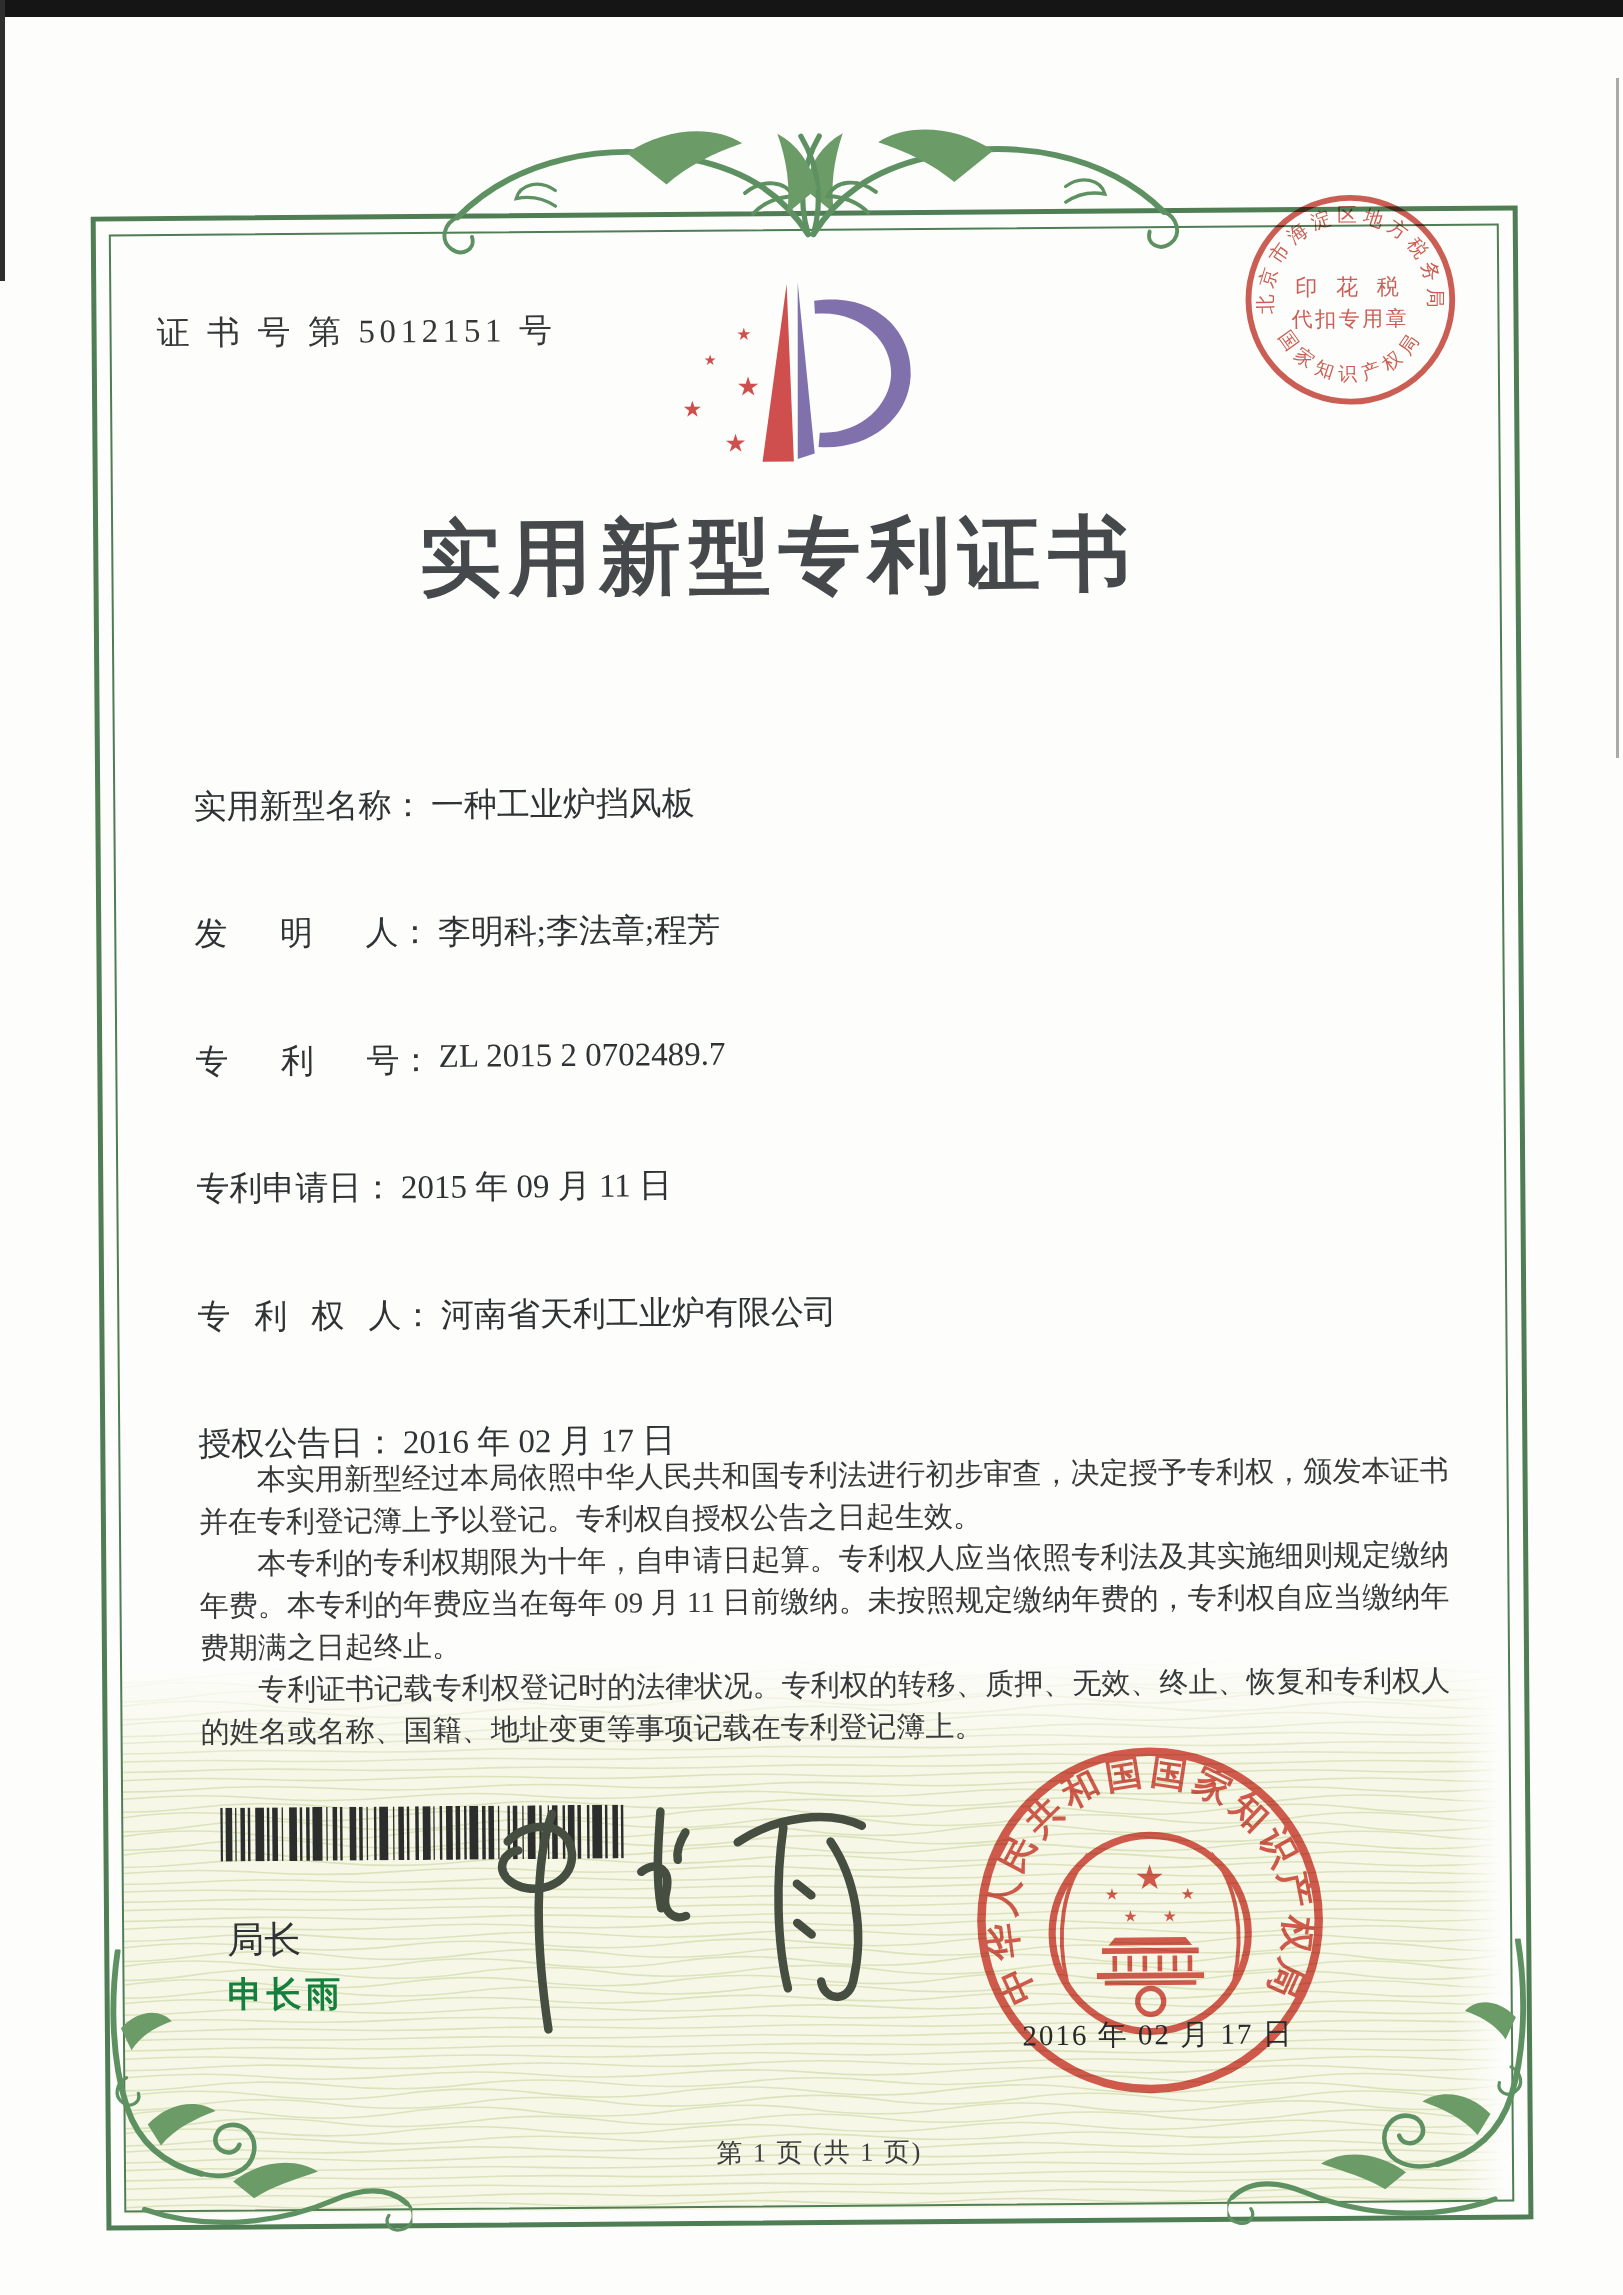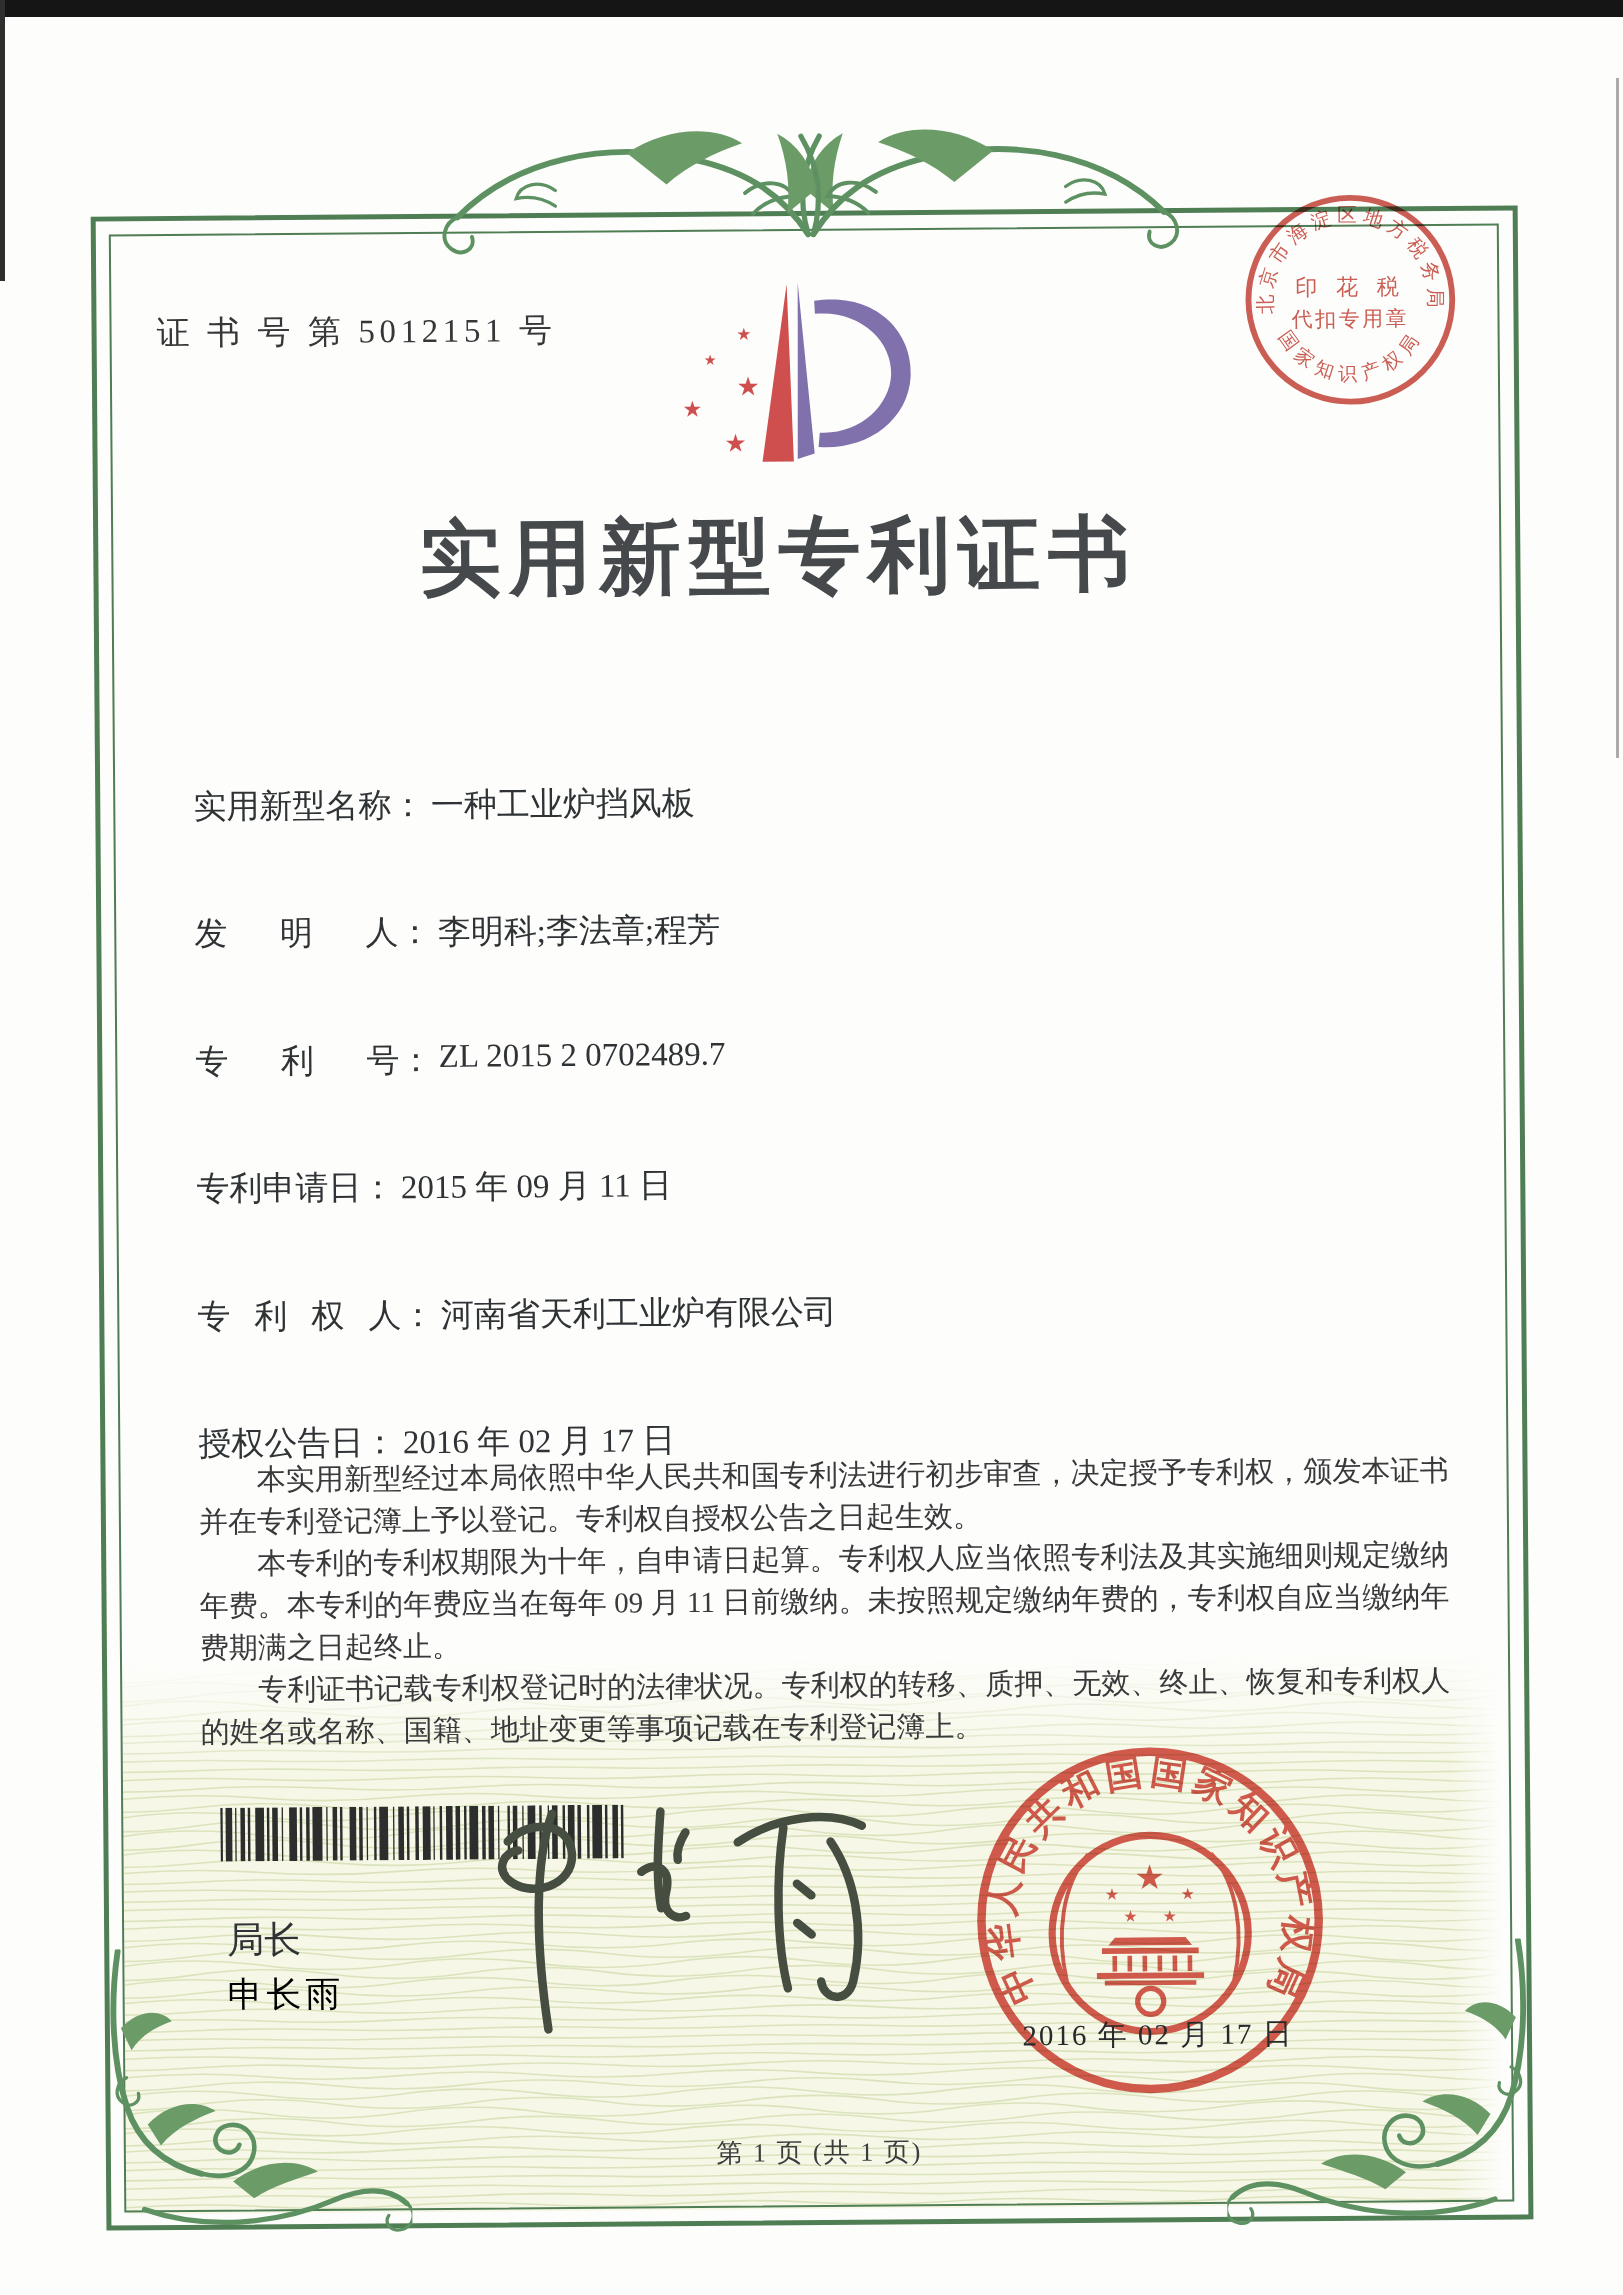--- a/index.html
+++ b/index.html
@@ -34,21 +34,21 @@
   .field{position:absolute;left:196px;font-size:33px;color:#2f3335;z-index:5;white-space:nowrap;}
   .flabel{display:inline-block;vertical-align:top;}
   .spread .flabel{width:204px;text-align:justify;text-align-last:justify;}
   .fcolon{display:inline-block;vertical-align:top;}
   .fvalue{display:inline-block;vertical-align:top;margin-left:6.5px;}
   .paragraphs{position:absolute;left:196px;top:1454px;width:1250px;z-index:5;
     font-size:29px;line-height:42px;color:#37393a;text-align:justify;}
   .paragraphs p{margin:0;text-indent:2em;}
   .barcode{position:absolute;left:215px;top:1803px;z-index:5;}
   .role-label{position:absolute;left:221px;top:1911px;font-size:37px;color:#2f3335;z-index:5;}
-  .signer-name{position:absolute;left:221px;top:1967px;font-size:35px;letter-spacing:3.9px;color:#000000;z-index:5;}
+  .signer-name{position:absolute;left:221px;top:1967px;font-size:35px;letter-spacing:3.9px;color:#15803d;z-index:5;font-weight:bold;}
   .signature{position:absolute;left:425px;top:1779px;z-index:6;}
   .seal{position:absolute;left:961px;top:1740px;z-index:6;mix-blend-mode:multiply;opacity:.95;}
   .seal-date{position:absolute;left:968px;top:2018px;width:366px;text-align:center;
     font-size:29px;letter-spacing:2px;color:#27292b;z-index:7;white-space:nowrap;}
   .tax-stamp{position:absolute;left:1246px;top:193px;z-index:6;mix-blend-mode:multiply;opacity:.92;}
   .logo{position:absolute;left:687px;top:277px;z-index:5;}
   .footer{position:absolute;left:0;top:2135px;width:1623px;text-align:center;
     font-size:26px;letter-spacing:2px;color:#3a3c3d;z-index:5;}
 </style>
 </head>

